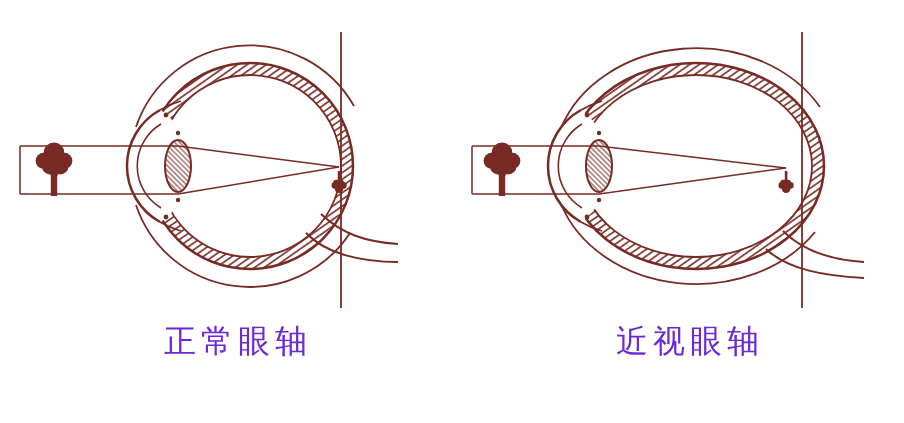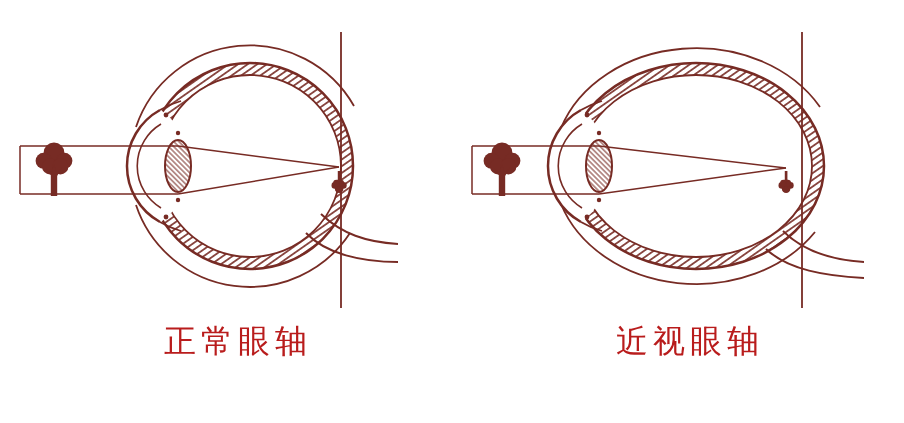--- a/index.html
+++ b/index.html
@@ -1,20 +1,20 @@
 <!DOCTYPE html>
 <html><head>
 <meta charset="utf-8">
 <style>
   html,body{margin:0;padding:0;background:#ffffff;}
   body{width:904px;height:423px;overflow:hidden;font-family:"Liberation Sans",sans-serif;}
   .figure{width:904px;height:423px;display:flex;flex-direction:row;align-items:flex-start;background:#ffffff;}
   .panel{width:452px;display:flex;flex-direction:column;align-items:center;padding-top:6px;}
   .panel svg{display:block;}
-  .panel-label{margin-top:2px;font-size:32px;font-weight:500;letter-spacing:5px;color:#b91c1c;
+  .panel-label{margin-top:2px;font-size:32px;font-weight:500;letter-spacing:5px;color:#6d28d9;
     font-family:"Liberation Sans","DejaVu Sans",sans-serif;text-align:center;width:100%;
     transform:translateX(12px);}
 </style>
 </head>
 <body>
 
 <div class="figure">
 
   <section class="panel">
     <svg width="452" height="312" viewBox="0 0 452 312">

